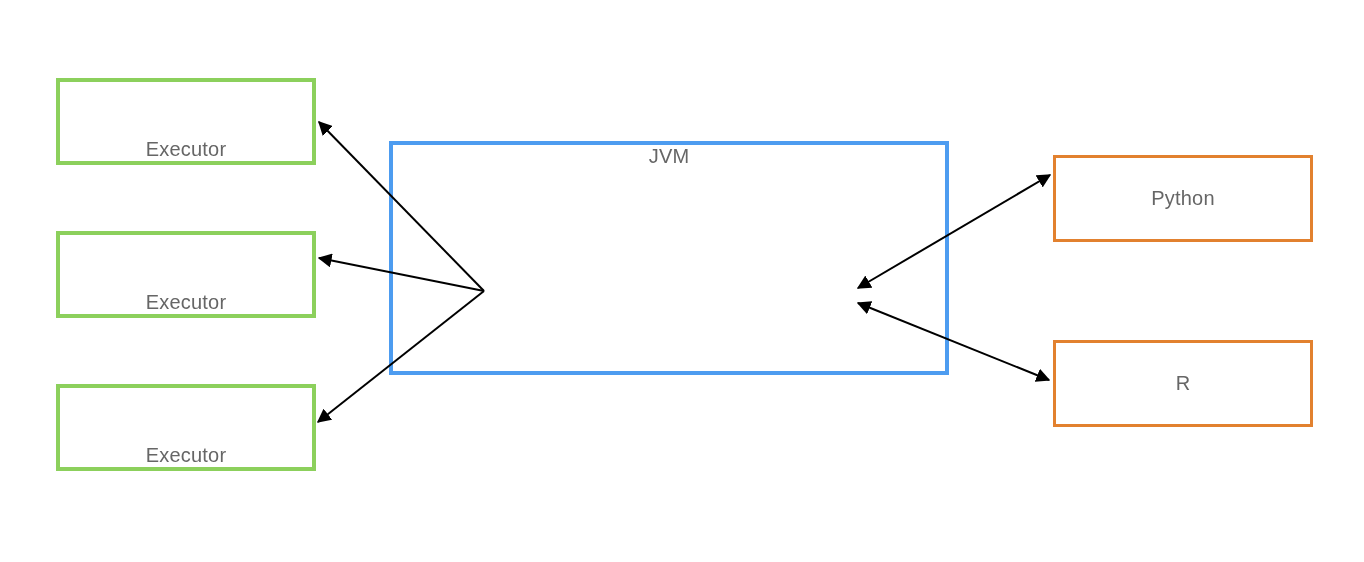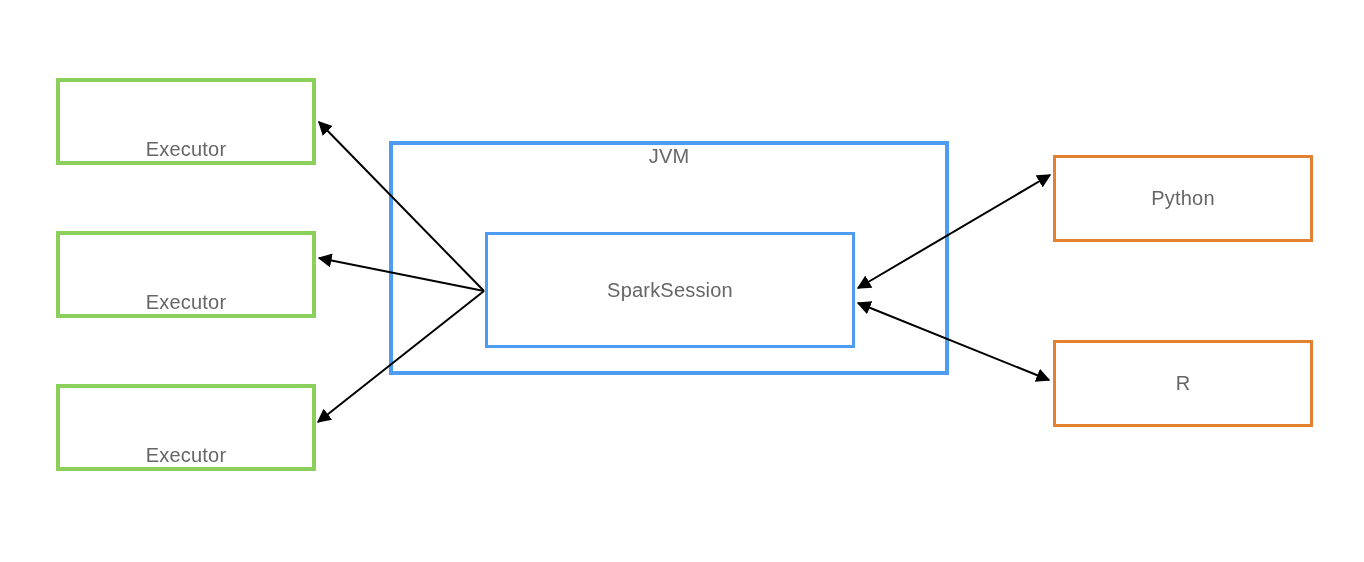--- a/index.html
+++ b/index.html
@@ -94,23 +94,20 @@
   </div>
 
   <div class="node executor executor-3">
     <span class="label">Executor</span>
   </div>
 
   <div class="node jvm">
     <span class="label">JVM</span>
   </div>
 
-  <div class="node spark-session">
-    <span class="label">SparkSession</span>
-  </div>
 
   <div class="node lang lang-python">
     <span class="label">Python</span>
   </div>
 
   <div class="node lang lang-r">
     <span class="label">R</span>
   </div>
 
   <svg class="edges" viewBox="0 0 1364 562" xmlns="http://www.w3.org/2000/svg">

